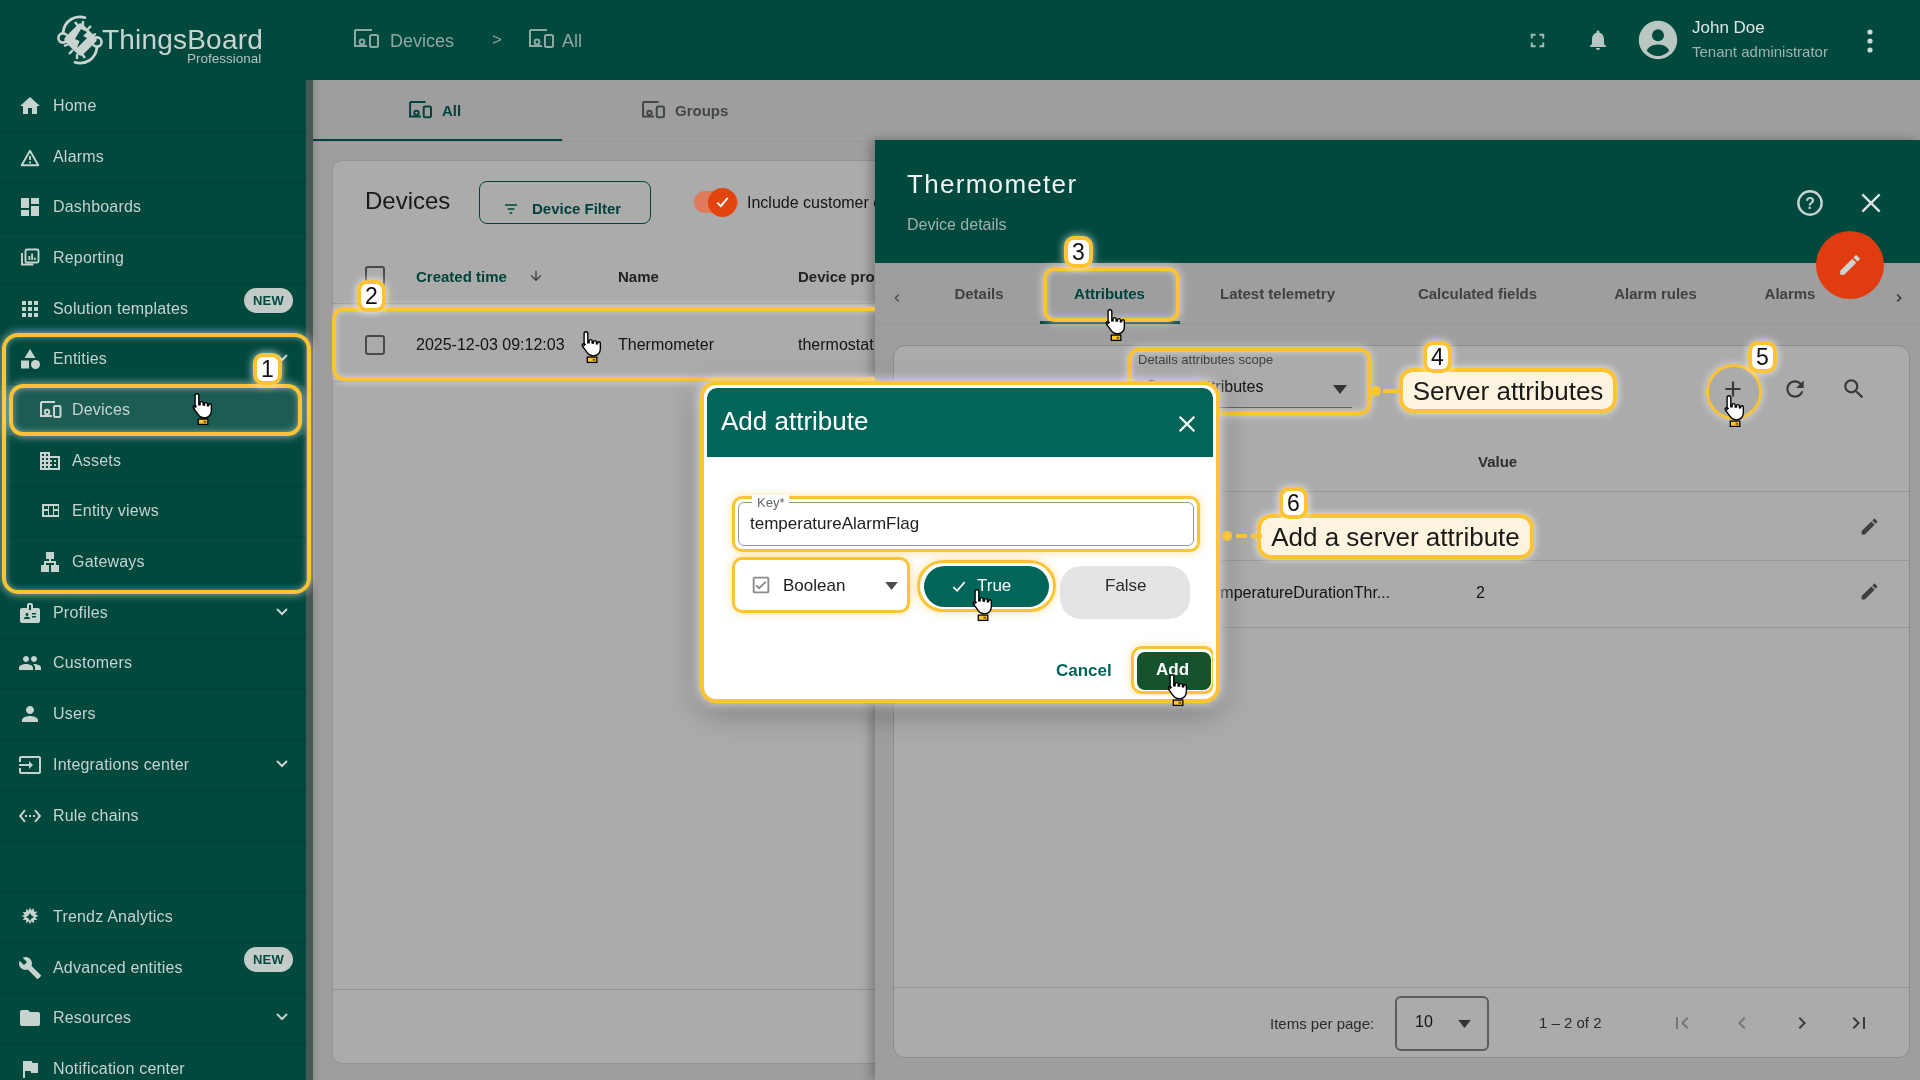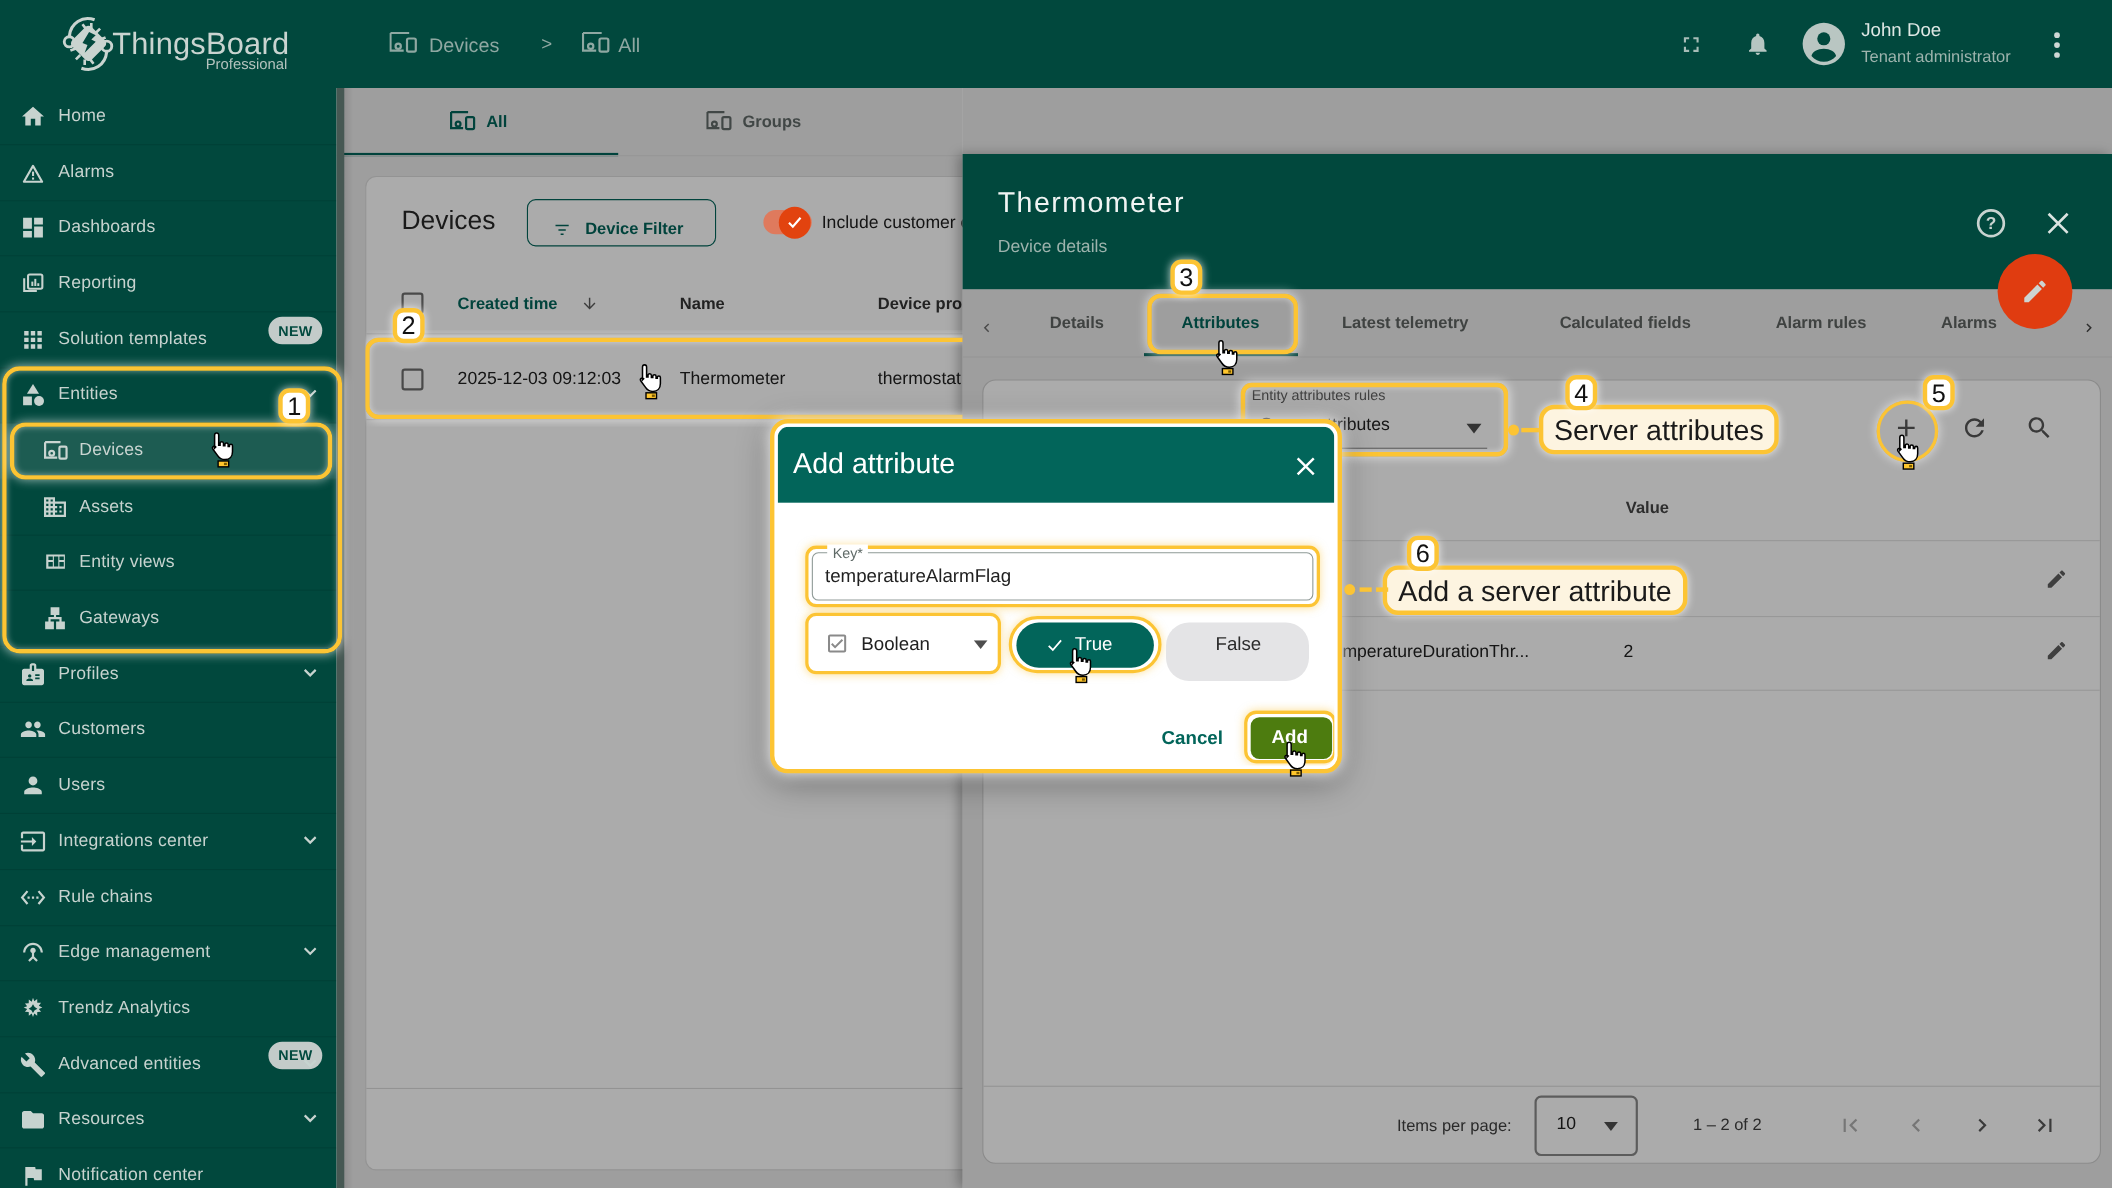--- a/index.html
+++ b/index.html
@@ -221,29 +221,20 @@
       </svg>
     </div>
     <div class="msep" style="top:710px;"></div>
   <div class="mitem" style="top:711px;">
       <svg class="mic" viewBox="0 0 24 24" fill="#c7d3cf" style="color:#c7d3cf">
         <path d="M7.77 6.76L6.23 5.48.82 12l5.41 6.52 1.54-1.28L3.42 12l4.35-5.24zM7 13h2v-2H7v2zm10-2h-2v2h2v-2zm-6 2h2v-2h-2v2zm6.77-7.52l-1.54 1.28L20.58 12l-4.35 5.24 1.54 1.28L23.18 12l-5.41-6.52z"></path>
       </svg>
       <span class="mtx">Rule chains</span>
     </div>
     <div class="msep" style="top:761px;"></div>
-  <div class="mitem" style="top:761px;">
-      <svg class="mic" viewBox="0 0 24 24" fill="#c7d3cf" style="color:#c7d3cf">
-        <path d="M12 5c3.87 0 7 3.13 7 7h2c0-4.97-4.03-9-9-9S3 7.03 3 12h2c0-3.87 3.13-7 7-7zm1 7.29c.88-.39 1.5-1.26 1.5-2.29 0-1.38-1.12-2.5-2.5-2.5S9.5 8.62 9.5 10c0 1.02.62 1.9 1.5 2.29v3.3L7.59 19 9 20.41l3-3 3 3L16.41 19 13 15.59v-3.3z"></path>
-      </svg>
-      <span class="mtx">Edge management</span>
-      <svg class="chev" viewBox="0 0 12 8" fill="none" stroke="#c7d3cf" stroke-width="2">
-        <path d="M1 1 l5 5 5-5"></path>
-      </svg>
-    </div>
     <div class="msep" style="top:811px;"></div>
   <div class="mitem" style="top:812px;">
       <svg class="mic" viewBox="0 0 24 24" fill="#c7d3cf" style="color:#c7d3cf">
         <path d="M12 2l1.2 3.2 2.6-2 .1 3.4 3.4.1-2 2.6L20.5 11l-3.2 1.2 2 2.6-3.4.1-.1 3.4-2.6-2L12 19.5l-1.2-3.2-2.6 2-.1-3.4-3.4-.1 2-2.6L3.5 11l3.2-1.2-2-2.6 3.4-.1.1-3.4 2.6 2z M12 8 l1.5 2.5 L16 12 l-2.5 1.5 L12 16 l-1.5-2.5 L8 12 l2.5-1.5z" fill-rule="evenodd"></path>
       </svg>
       <span class="mtx">Trendz Analytics</span>
       <div class="newbadge">NEW</div>
     </div>
     <div class="msep" style="top:862px;"></div>
   <div class="mitem" style="top:863px;">
@@ -346,21 +337,21 @@
   <div class="ptab" style="left:732px;top:123px;width:97px;">Alarm rules</div>
   <div class="ptab" style="left:880px;top:123px;width:70px;">Alarms</div>
   <svg class="abs" style="left:1016px;top:145px;" width="16" height="26" viewBox="0 0 24 24" fill="#444">
       <path d="M8.59 16.59L10 18l6-6-6-6-1.41 1.41L13.17 12z"></path>
     </svg>
   <div class="abs" style="left:165px;top:181px;width:140px;height:3px;background:#02655a;"></div>
   <div class="abs" style="left:0;top:184px;width:1045px;height:1px;background:#dedede;"></div>
 
   <div class="abs" style="left:18px;top:205px;width:1017px;height:713px;background:#fff;border:1px solid #cfcfcf;border-radius:12px;"></div>
 
-  <div class="abs" style="left:263px;top:212px;font-size:13px;color:#606060;">Entity attributes rules</div>
+  <div class="abs" style="left:263px;top:212px;font-size:13px;color:#606060;">Details attributes scope</div>
   <div class="abs" style="left:271px;top:238px;font-size:16px;color:#212121;">Server attributes</div>
   <svg class="abs" style="left:458px;top:245px;" width="14" height="10" viewBox="0 0 14 10" fill="#4e4e4e">
       <path d="M0 0 h14 l-7 9z"></path>
     </svg>
   <div class="abs" style="left:263px;top:267px;width:214px;height:1px;background:#7e7e7e;"></div>
 
   <svg class="abs" style="left:845px;top:236px;" width="26" height="26" viewBox="0 0 24 24" fill="#565656">
       <path d="M19 13h-6v6h-2v-6H5v-2h6V5h2v6h6v2z"></path>
     </svg>
   <svg class="abs" style="left:907px;top:236px;" width="26" height="26" viewBox="0 0 24 24" fill="#565656">
@@ -476,21 +467,21 @@
           <path d="M3 13 l6 6 L21 5"></path>
         </svg>
       <div class="abs" style="left:53px;top:10px;font-size:17px;color:#fff;">True</div>
     </div>
     <div class="abs" style="left:353px;top:178px;width:130px;height:53px;border-radius:21px;background:#e4e4e6;">
       <div class="abs" style="left:45px;top:10px;font-size:17px;color:#2b2b2b;">False</div>
     </div>
 
     <div class="abs" style="left:349px;top:273px;font-size:17px;font-weight:bold;color:#02655a;">Cancel</div>
     <div class="abs" style="left:424px;top:258px;width:84px;height:48px;border:3px solid #fcc434;border-radius:11px;box-shadow:0 0 8px rgba(252,196,52,0.5);"></div>
-    <div class="abs" style="left:430px;top:264px;width:74px;height:38px;border-radius:8px;background:#4d7c0f;text-decoration:underline;">
+    <div class="abs" style="left:430px;top:264px;width:74px;height:38px;border-radius:8px;background:#14532d;text-decoration:underline;">
       <div class="abs" style="left:19px;top:8px;font-size:17px;font-weight:bold;color:#fff;">Add</div>
     </div>
   </div>
 </div>
 
 <div class="abs" id="fab">
   <svg class="abs" style="left:21px;top:21px;" width="26" height="26" viewBox="0 0 24 24" fill="#cdd4d2">
       <path d="M3 17.25V21h3.75L17.81 9.94l-3.75-3.75L3 17.25zM20.71 7.04c.39-.39.39-1.02 0-1.41l-2.34-2.34c-.39-.39-1.02-.39-1.41 0l-1.83 1.83 3.75 3.75 1.83-1.83z"></path>
     </svg>
 </div>

